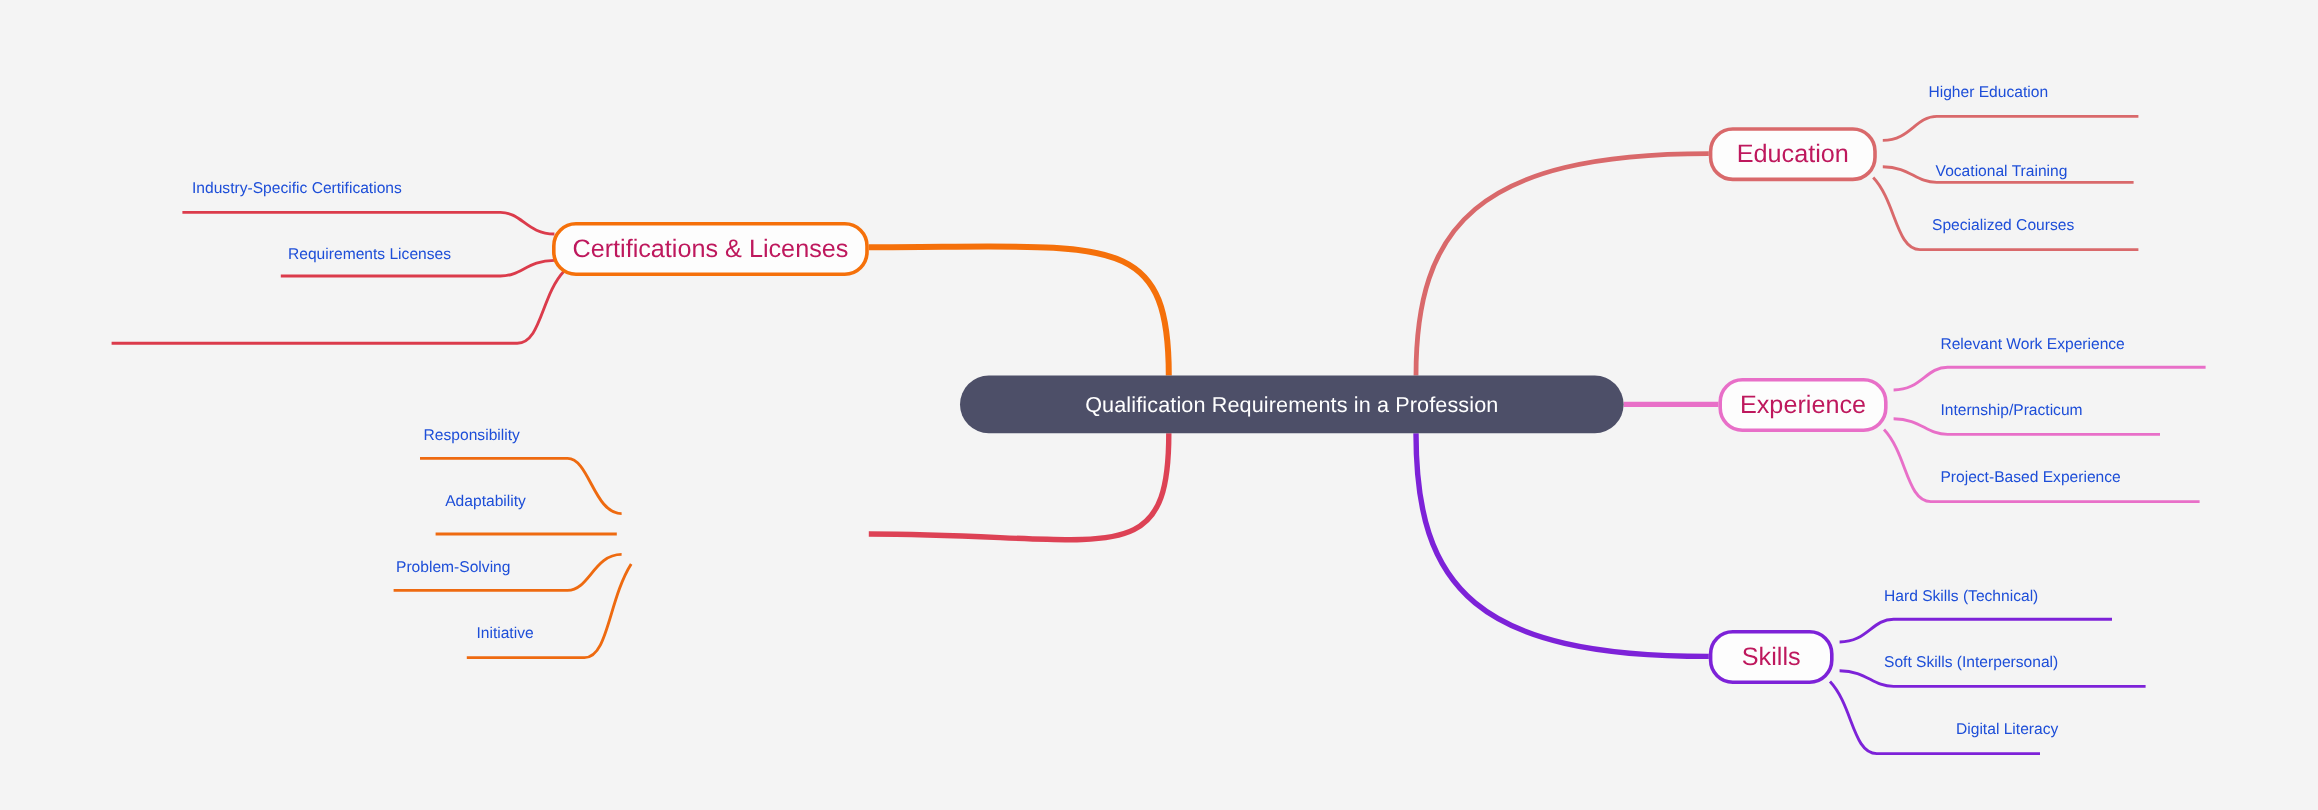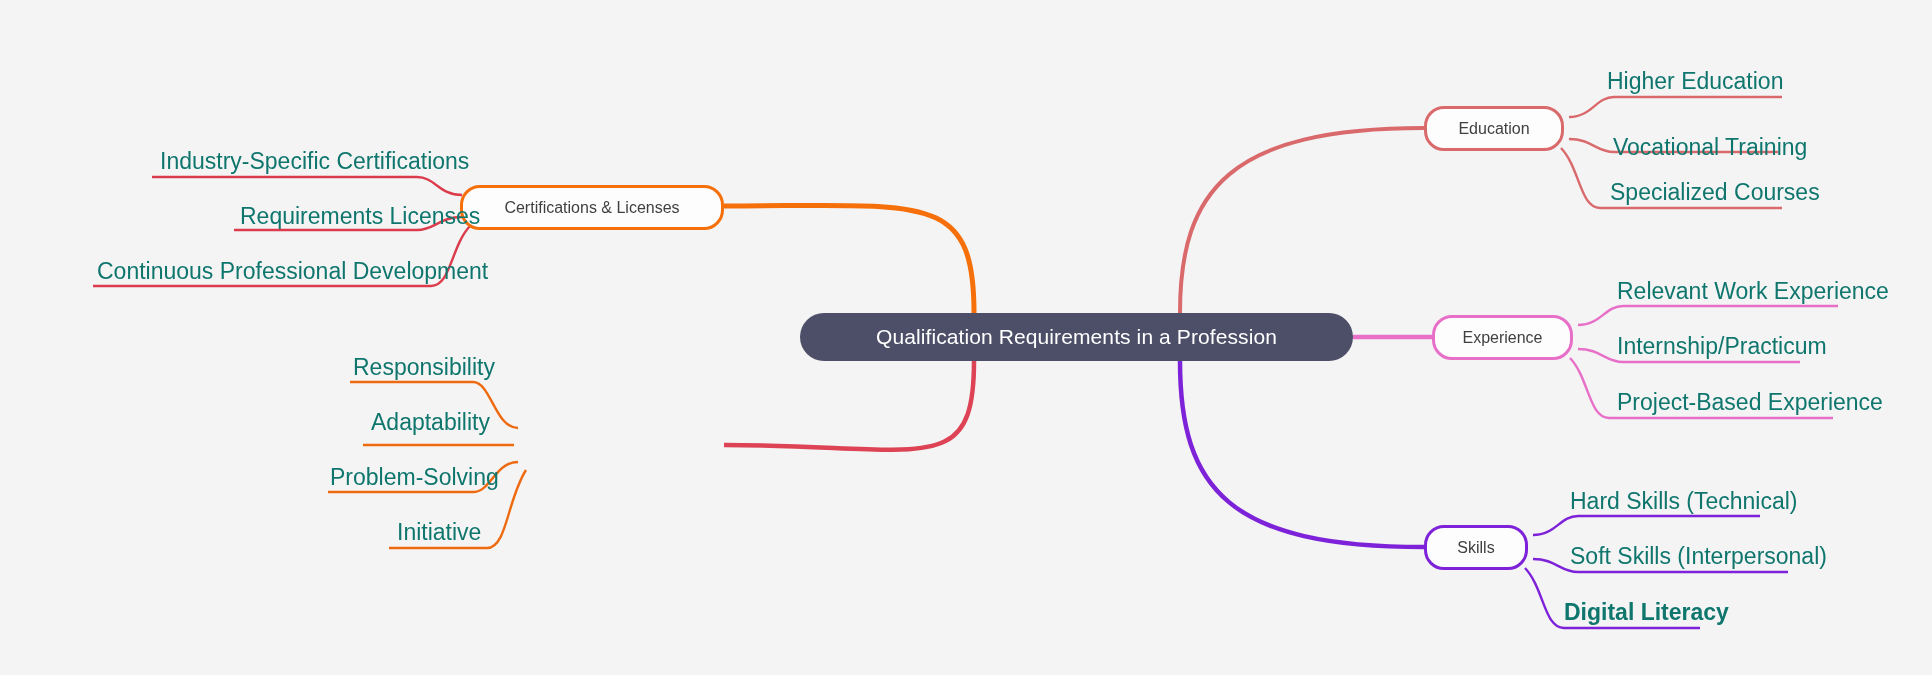--- a/index.html
+++ b/index.html
@@ -26,38 +26,38 @@
     box-sizing: border-box;
     display: flex;
     align-items: center;
     justify-content: center;
     white-space: nowrap;
   }
   .root-node {
     background: #4d4f68;
     color: #ffffff;
     border-radius: 34px;
-    font-size: 21px;
+    font-size: 18px;
     letter-spacing: 0.1px;
     padding: 0 26px;
   }
   .branch-node {
     background: #fdfdfd;
     border-radius: 20px;
     border-style: solid;
     border-width: 3px;
-    font-size: 16px;
-    color: #404040;
+    font-size: 21px;
+    color: #be185d;
     padding: 0 14px;
     justify-content: center;
   }
   .leaf-label {
     position: absolute;
-    font-size: 23px;
-    color: #0f766e;
+    font-size: 13px;
+    color: #1d4ed8;
     white-space: nowrap;
     line-height: 1;
   }
   .leaf-right { text-align: left; }
   .leaf-left  { text-align: right; }
 </style>
 </head>
 <body>
 
 <div id="canvas">
@@ -136,32 +136,29 @@
   <div class="leaf-label leaf-right" style="left:1617px; top:391px;">
     <span>Project-Based Experience</span>
   </div>
 
   <div class="leaf-label leaf-right" style="left:1570px; top:490px;">
     <span>Hard Skills (Technical)</span>
   </div>
   <div class="leaf-label leaf-right" style="left:1570px; top:545px;">
     <span>Soft Skills (Interpersonal)</span>
   </div>
-  <div class="leaf-label leaf-right" style="left:1564px; top:601px;font-weight:bold;">
+  <div class="leaf-label leaf-right" style="left:1630px; top:601px;">
     <span>Digital Literacy</span>
   </div>
 
   <div class="leaf-label leaf-left" style="left:160px; top:150px;">
     <span>Industry-Specific Certifications</span>
   </div>
   <div class="leaf-label leaf-left" style="left:240px; top:205px;">
     <span>Requirements Licenses</span>
-  </div>
-  <div class="leaf-label leaf-left" style="left:97px; top:260px;">
-    <span>Continuous Professional Development</span>
   </div>
 
   <div class="leaf-label leaf-left" style="left:353px; top:356px;">
     <span>Responsibility</span>
   </div>
   <div class="leaf-label leaf-left" style="left:371px; top:411px;">
     <span>Adaptability</span>
   </div>
   <div class="leaf-label leaf-left" style="left:330px; top:466px;">
     <span>Problem-Solving</span>

